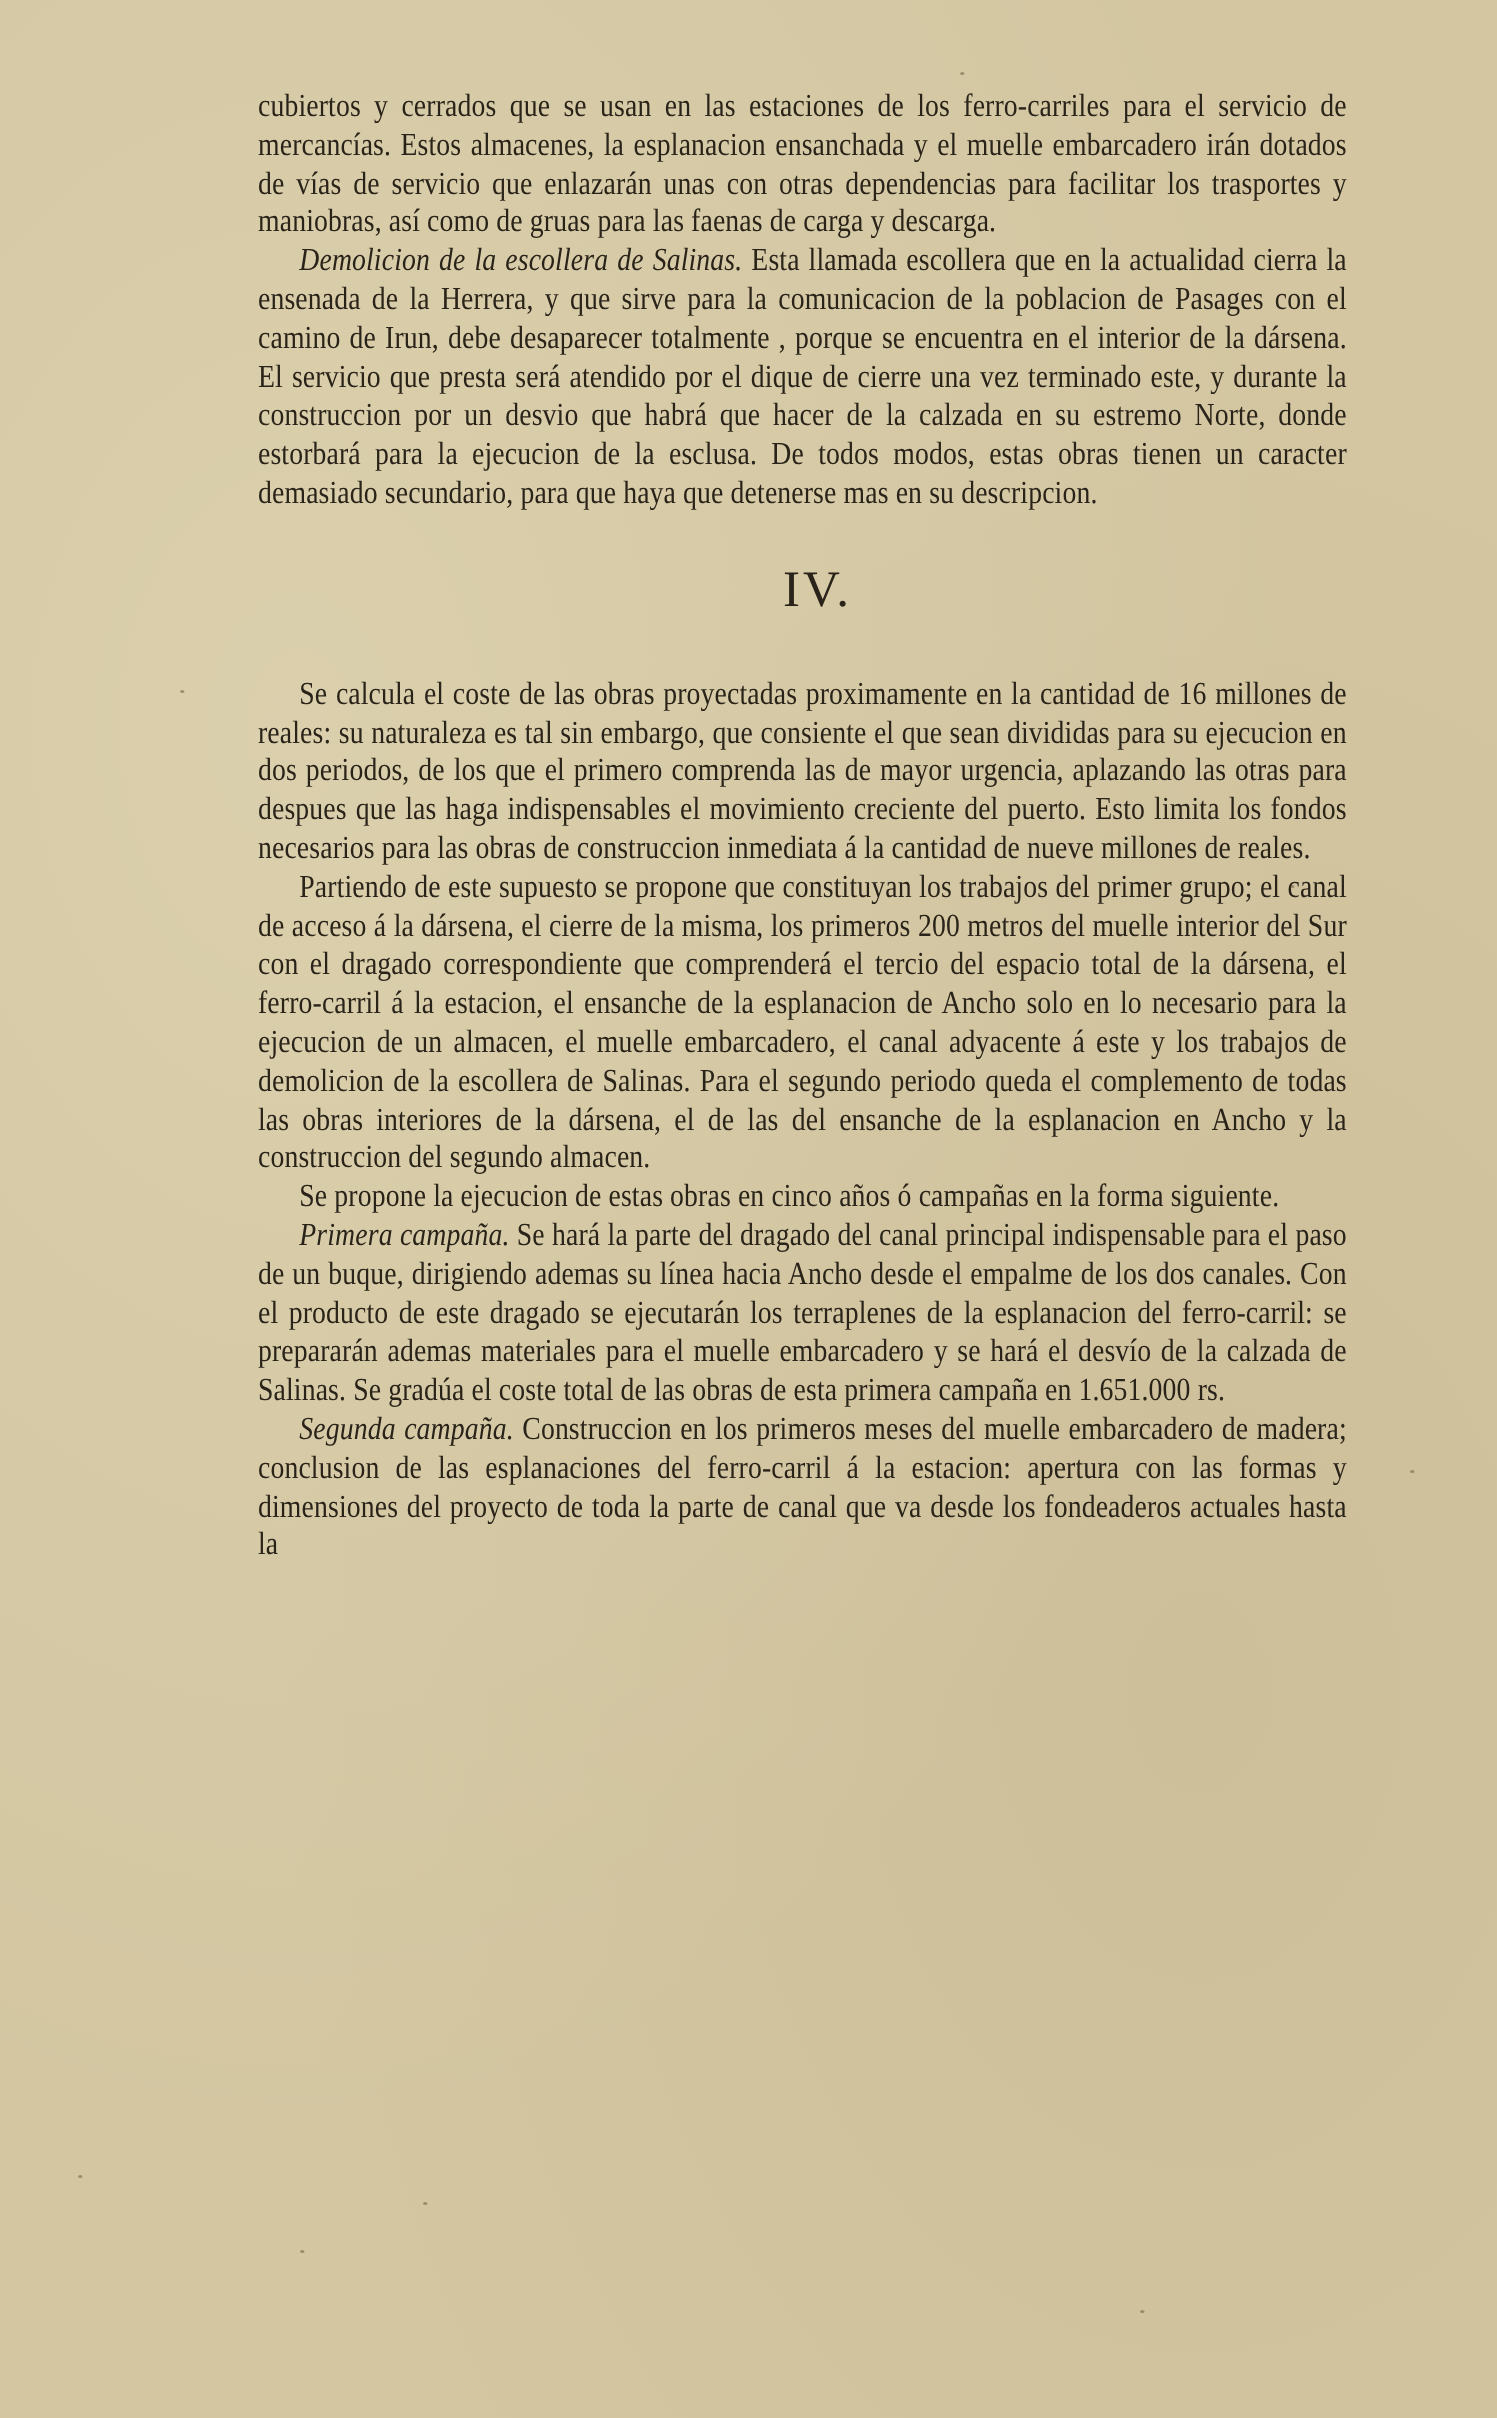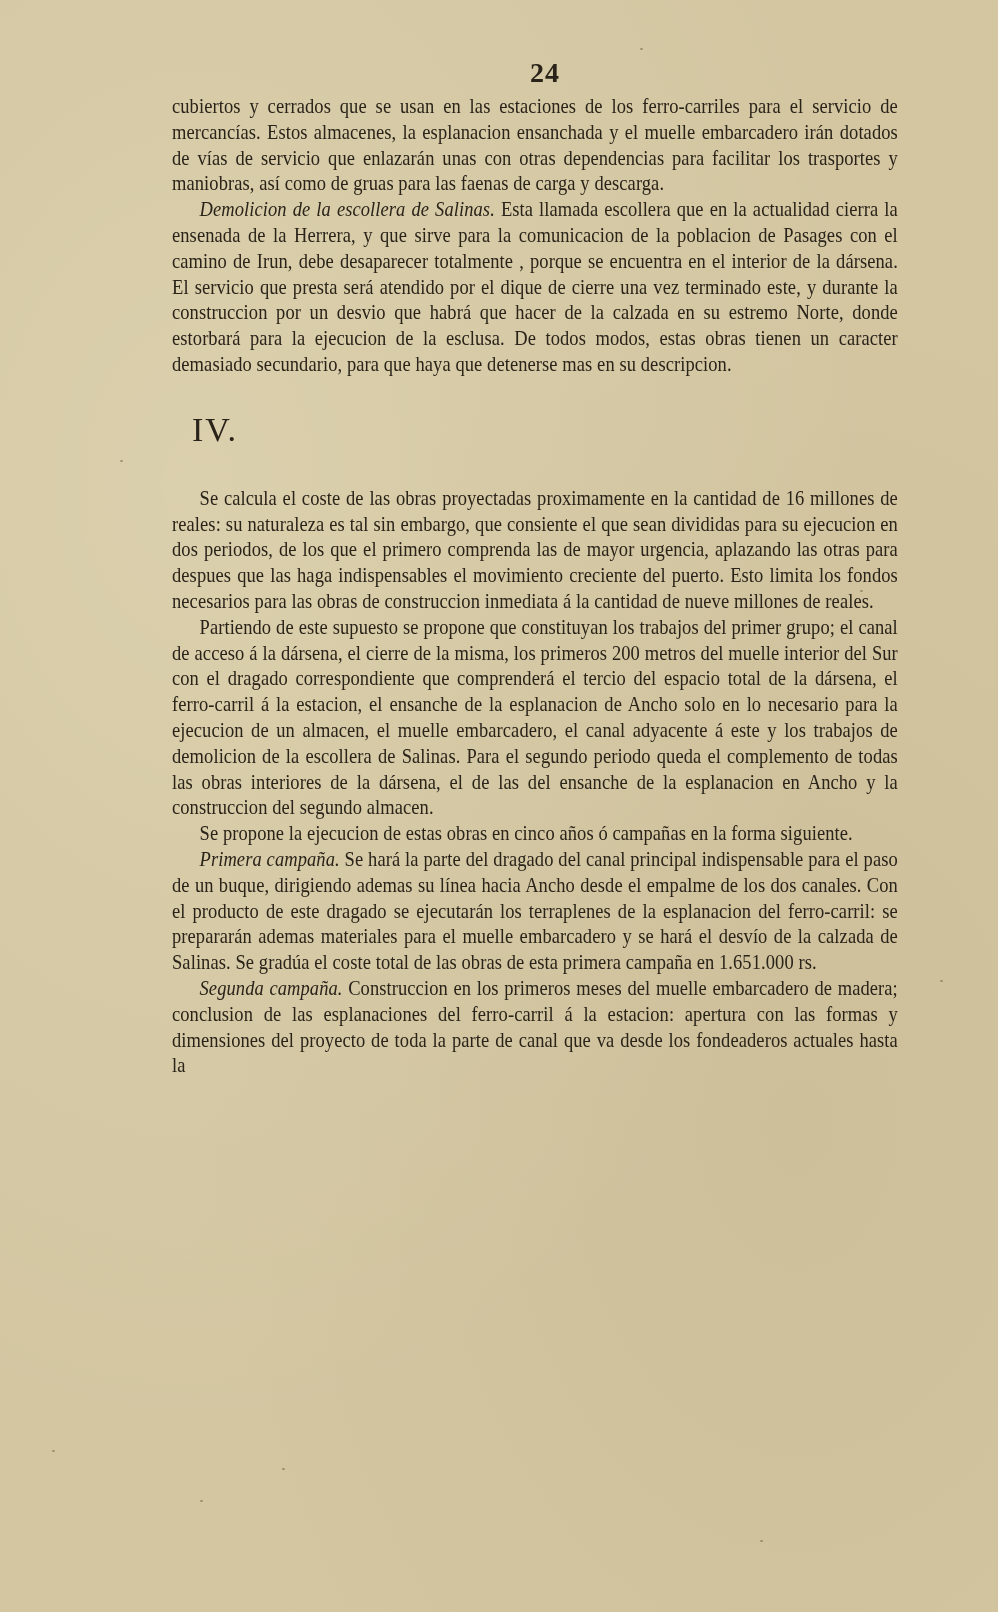--- a/index.html
+++ b/index.html
@@ -39,39 +39,39 @@
     line-height: 25.8px;
     text-align: justify;
     transform: scaleX(0.86);
     transform-origin: left top;
     width: 844px;
     letter-spacing: 0.1px;
   }
   .text-block p.indent { text-indent: 32px; }
   .text-block em { font-style: italic; }
   .section-heading {
+    text-align: center;
     font-size: 34px;
     line-height: 36px;
     margin: 34px 0 38px 0;
     letter-spacing: 2px;
     padding-left: 20px;
   }
   .speck {
     position: absolute;
     width: 3px; height: 2px;
     background: rgba(90,70,45,0.45);
     border-radius: 50%;
   }
 </style>
 </head>
 <body>
 
 <div class="page">
 
-  <div class="page-number">24</div>
 
   <div class="text-block">
     <p>
       <span>cubiertos y cerrados que se usan en las estaciones de los ferro-carriles para el servicio de mercancías. Estos almacenes, la esplanacion ensanchada y el muelle embarcadero irán dotados de vías de servicio que enlazarán unas con otras dependencias para facilitar los trasportes y maniobras, así como de gruas para las faenas de carga y descarga.</span>
     </p>
     <p class="indent">
       <em>Demolicion de la escollera de Salinas.</em><span> Esta llamada escollera que en la actualidad cierra la ensenada de la Herrera, y que sirve para la comunicacion de la poblacion de Pasages con el camino de Irun, debe desaparecer totalmente , porque se encuentra en el interior de la dársena. El servicio que presta será atendido por el dique de cierre una vez terminado este, y durante la construccion por un desvio que habrá que hacer de la calzada en su estremo Norte, donde estorbará para la ejecucion de la esclusa. De todos modos, estas obras tienen un caracter demasiado secundario, para que haya que detenerse mas en su descripcion.</span>
     </p>
   </div>
 

